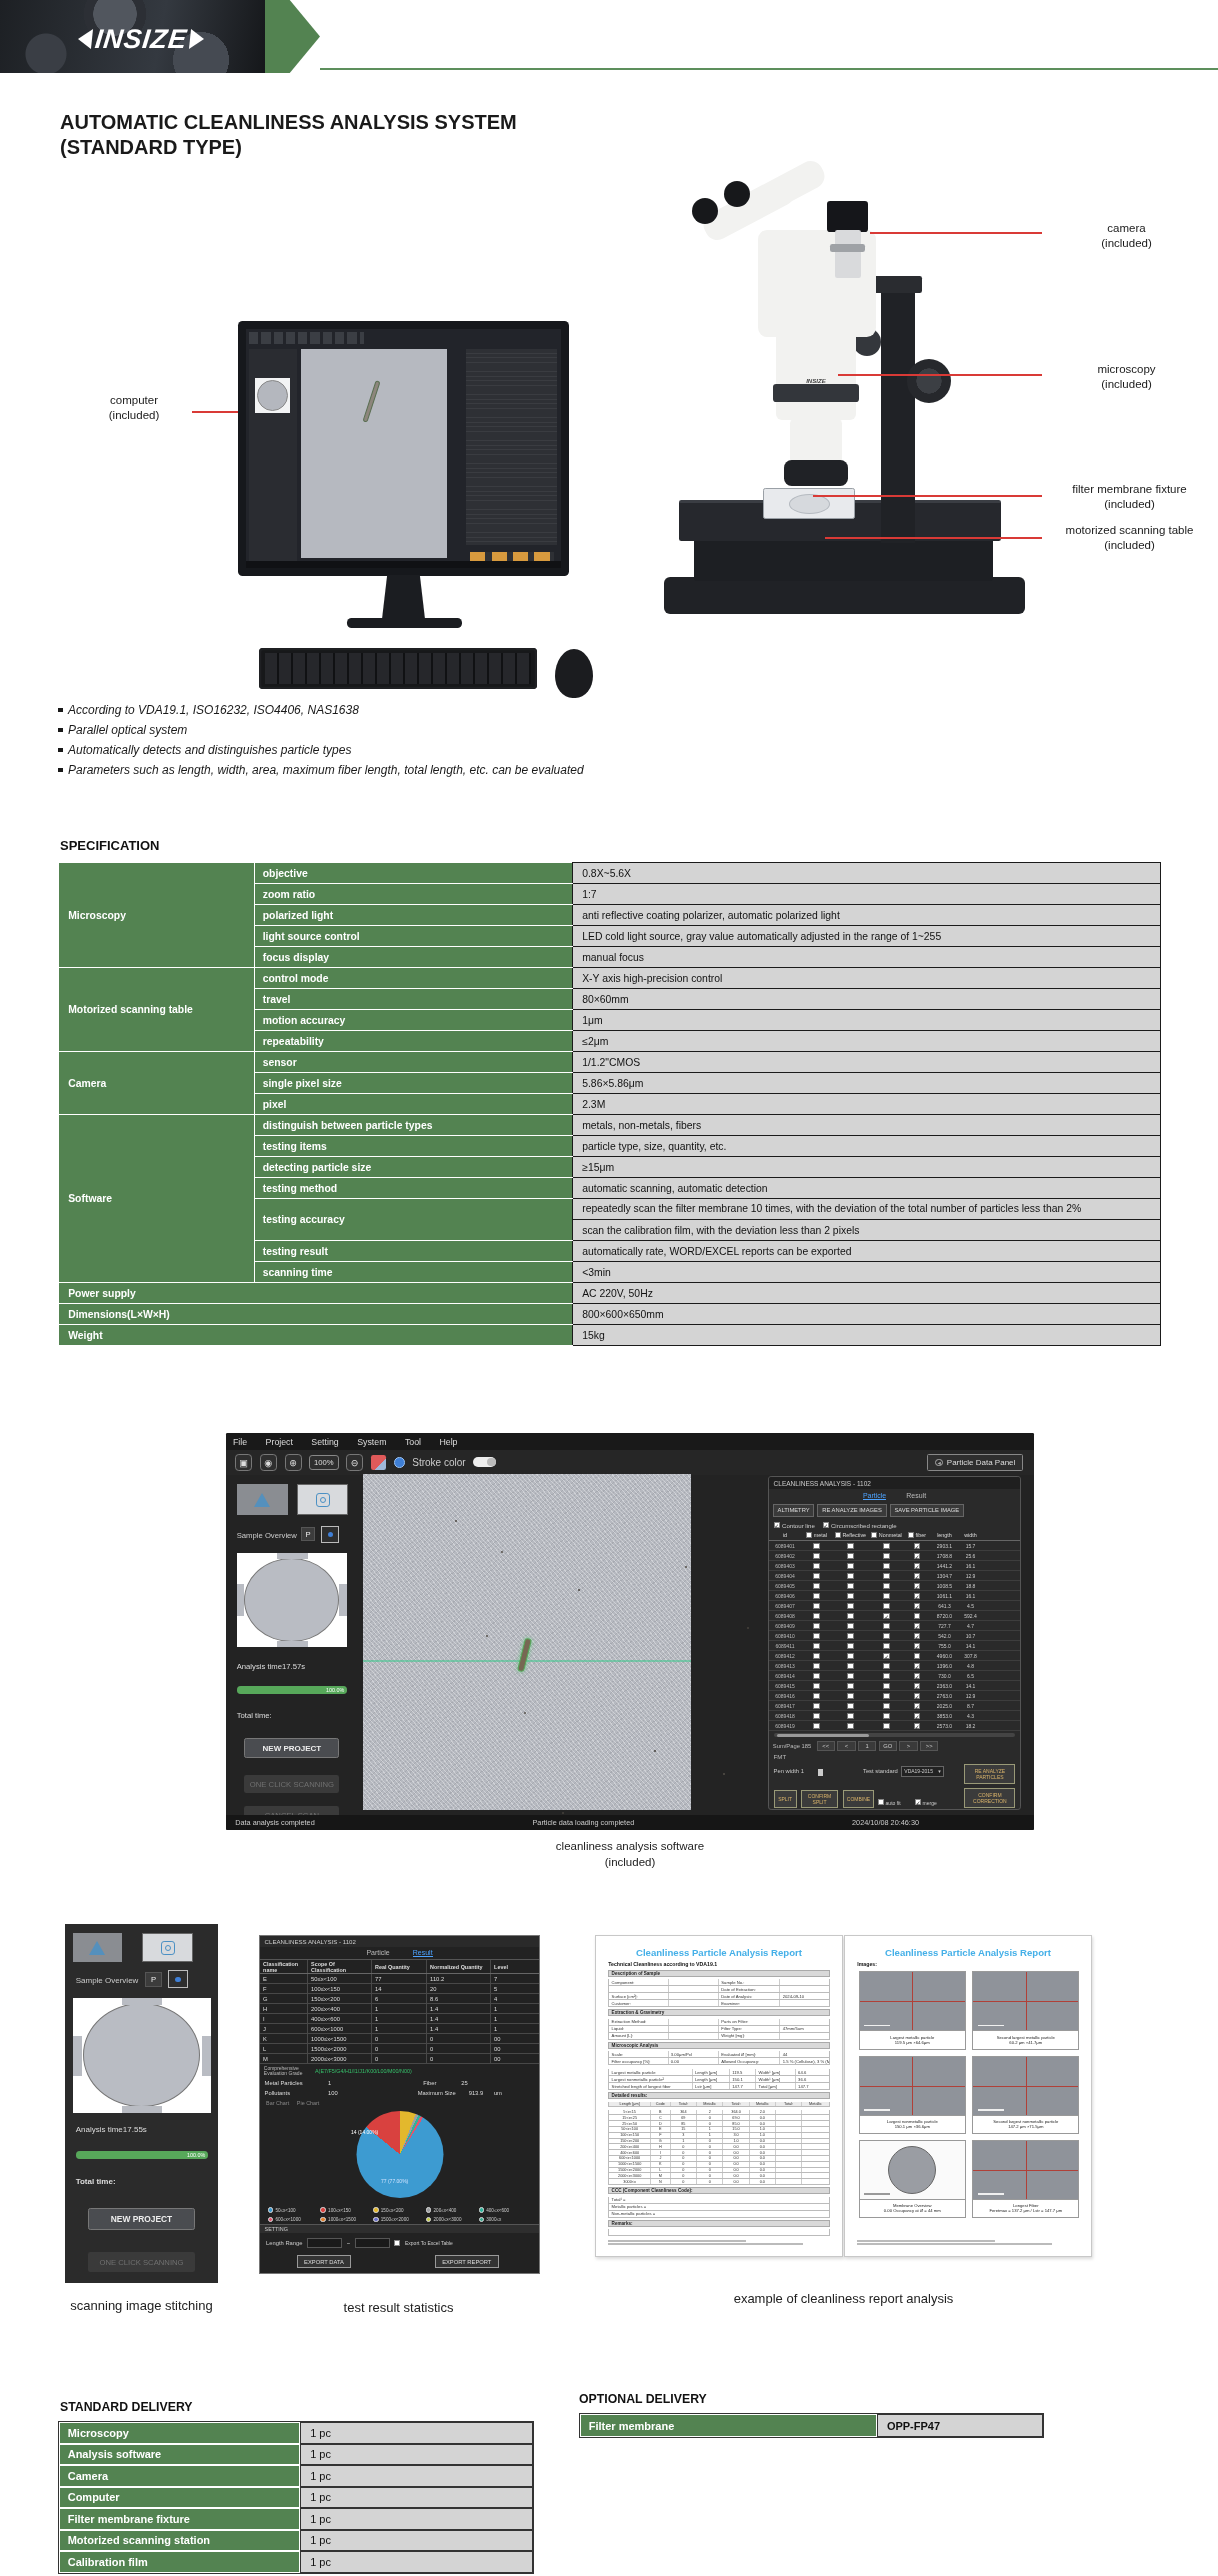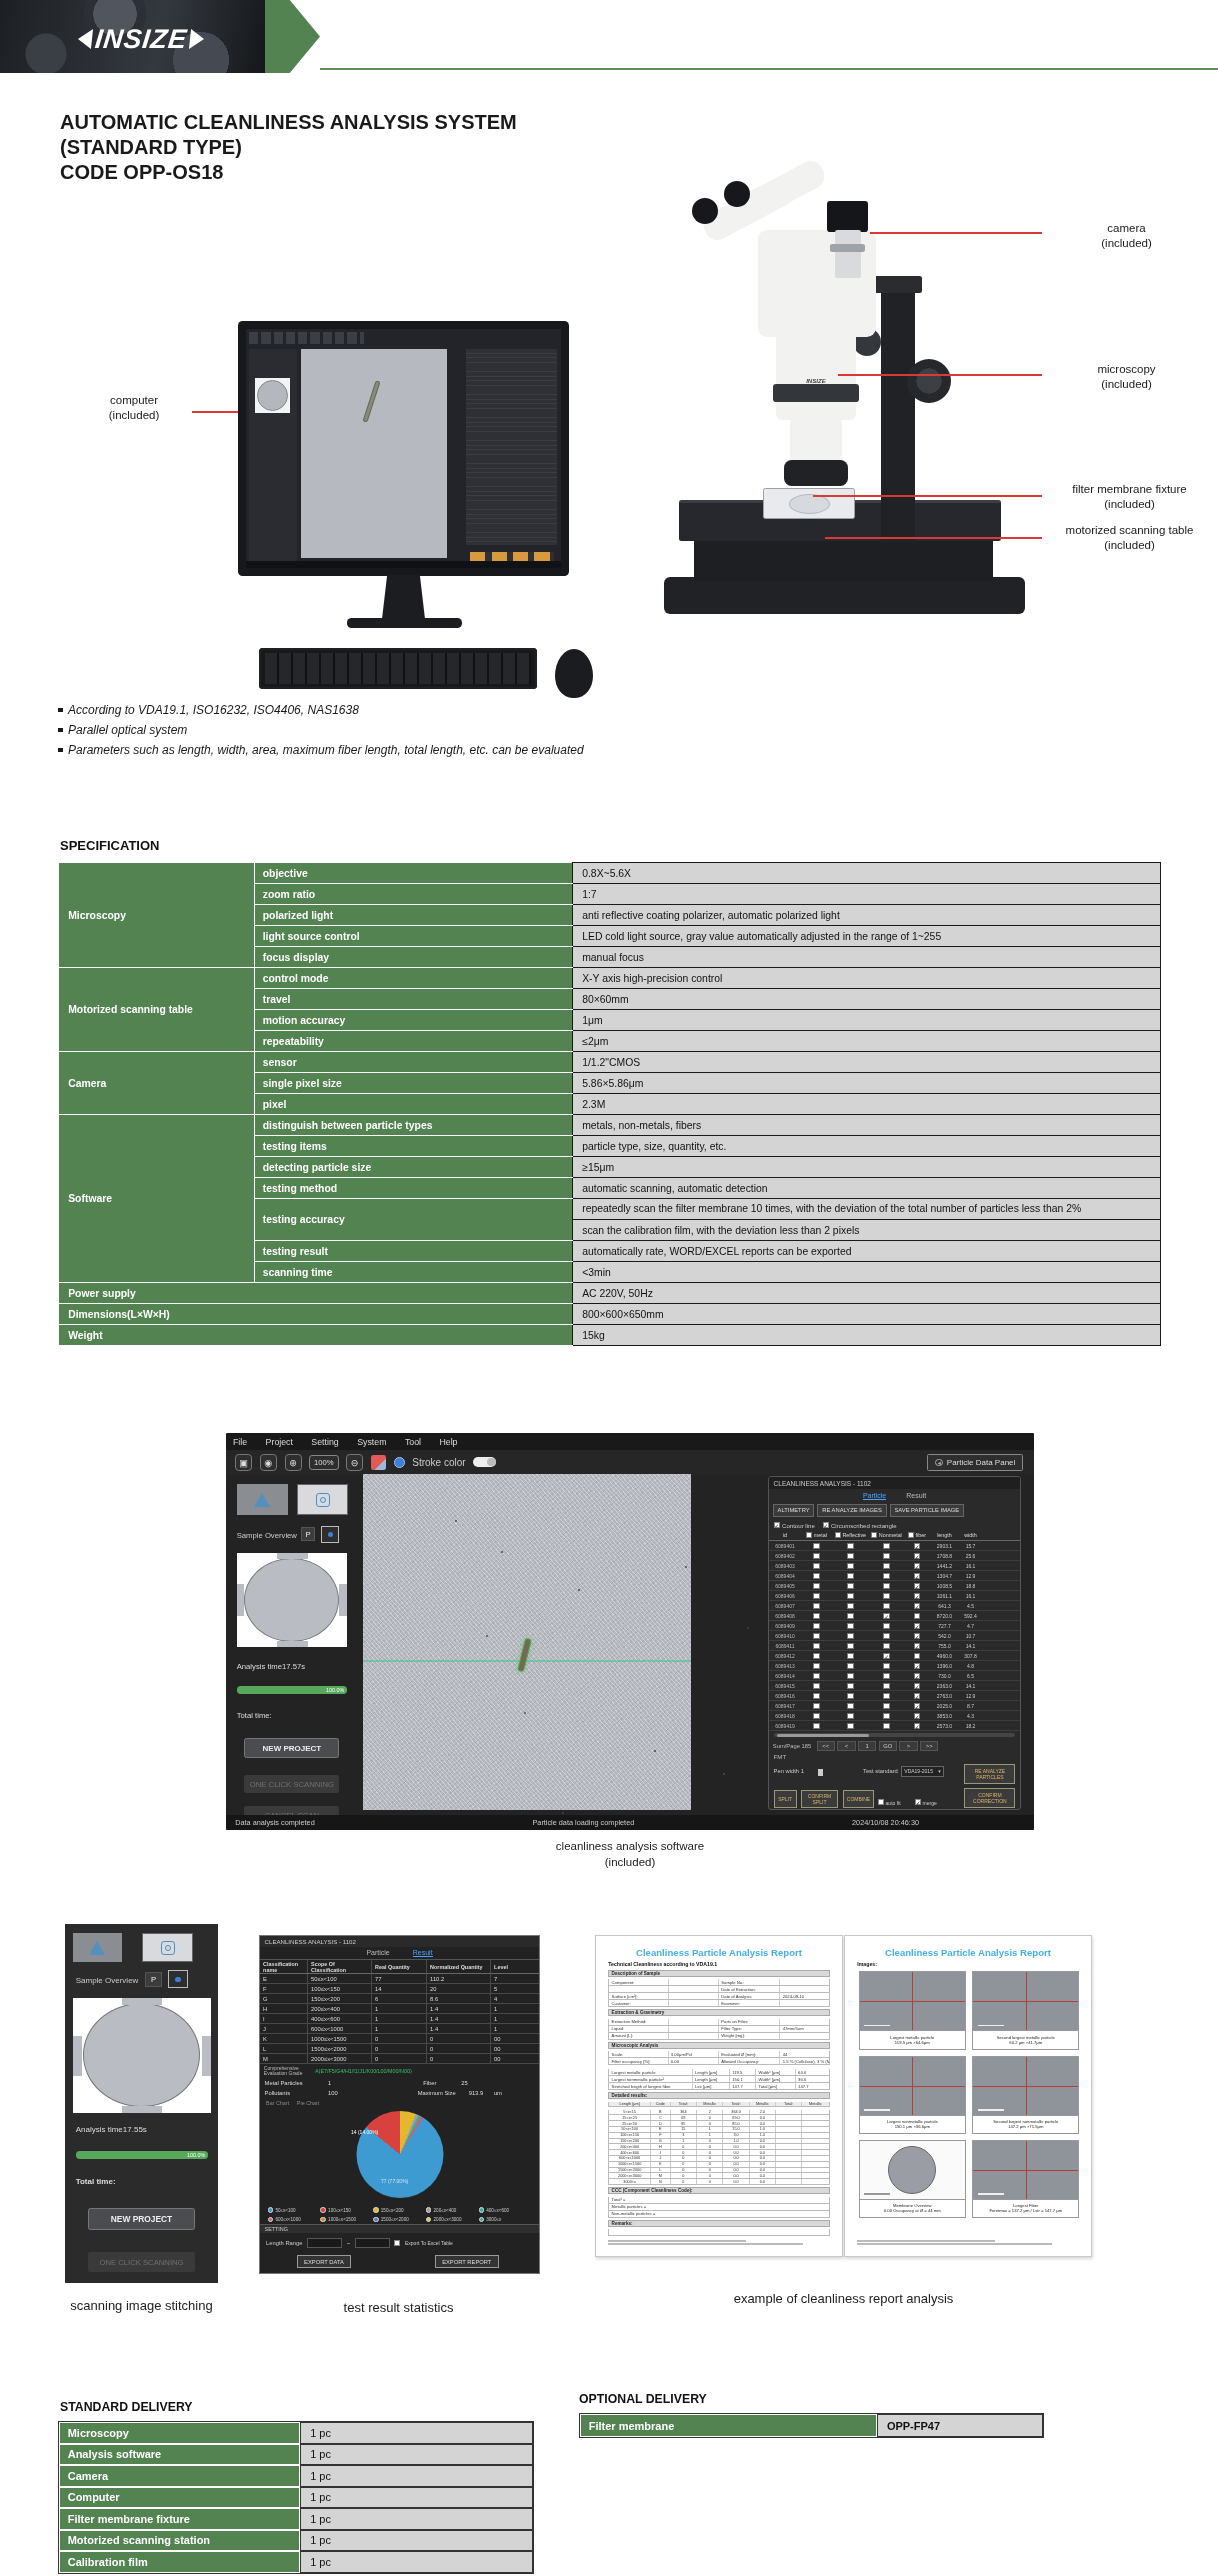--- a/index.html
+++ b/index.html
@@ -205,21 +205,20 @@
       <span class="logo-txt">INSIZE</span>
       <span class="tri-r"></span>
     </div>
   </div>
   <div class="abs hdr-chevron"></div>
   <div class="abs hdr-line"></div>
 
   <div class="abs title">
     <div>AUTOMATIC CLEANLINESS ANALYSIS SYSTEM</div>
     <div>(STANDARD TYPE)</div>
-    <div>CODE OPP-OS18</div>
   </div>
 
   <div class="abs callout" style="left:77px;top:393px;width:114px;">
     <div>computer</div>
     <div>(included)</div>
   </div>
   <div class="abs redline" style="left:192px;top:411px;width:267px;"></div>
 
   <div class="abs monitor">
     <div class="mscreen">
@@ -295,20 +294,24 @@
       <div class="feat">
         <span class="sq"></span>
         <span>According to VDA19.1, ISO16232, ISO4406, NAS1638</span>
       </div>
 
       <div class="feat">
         <span class="sq"></span>
         <span>Parallel optical system</span>
       </div>
 
+      <div class="feat">
+        <span class="sq"></span>
+        <span>Automatically detects and distinguishes particle types</span>
+      </div>
 
 
 
       <div class="feat">
         <span class="sq"></span>
         <span>Parameters such as length, width, area, maximum fiber length, total length, etc. can be evaluated</span>
       </div>
     </div>
 
   <div class="abs sec-h" style="left:60px;top:838px;">SPECIFICATION</div>

